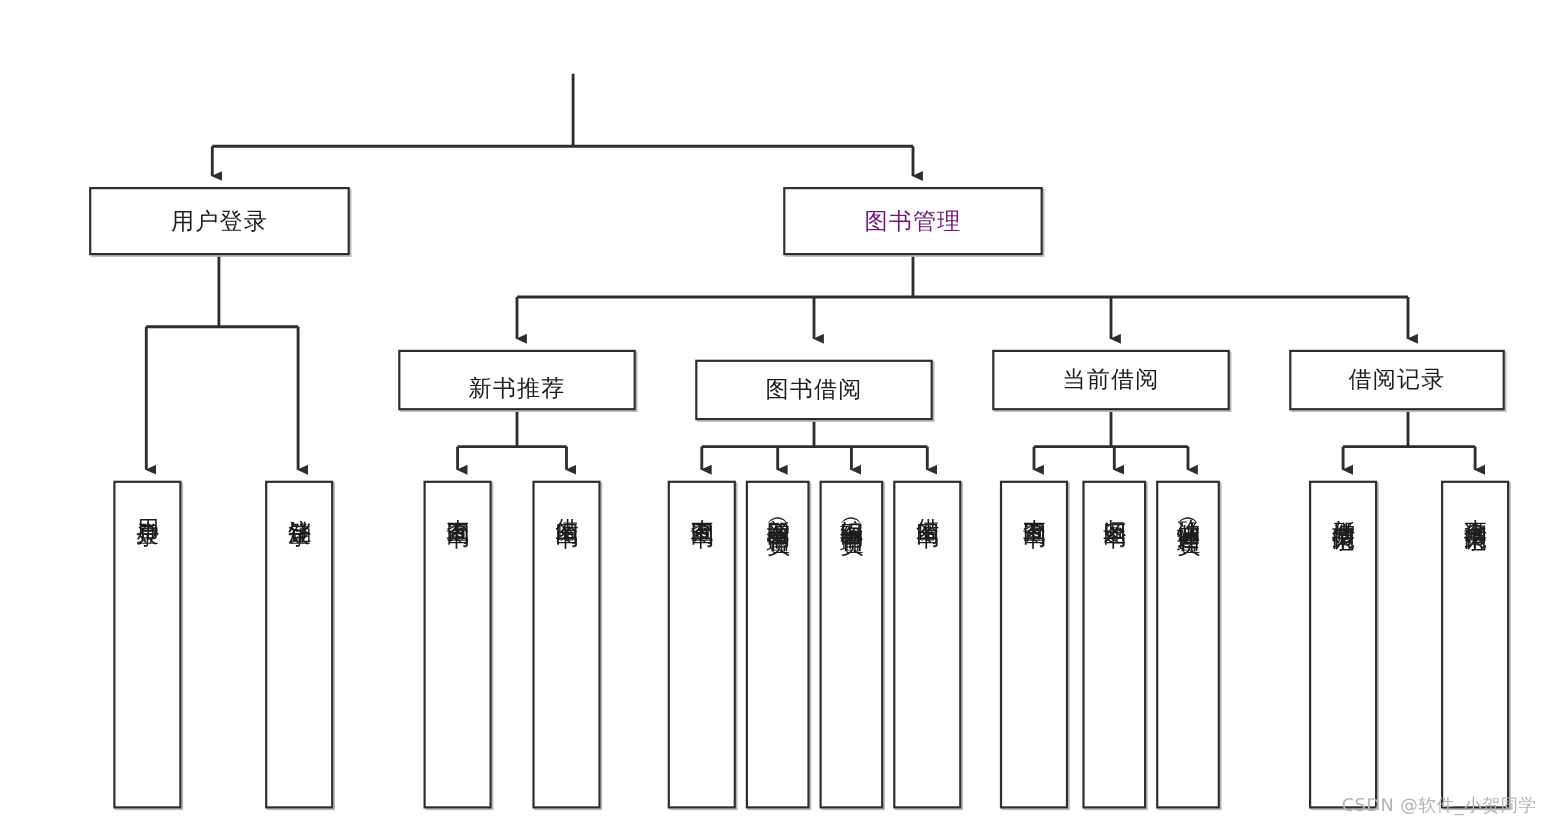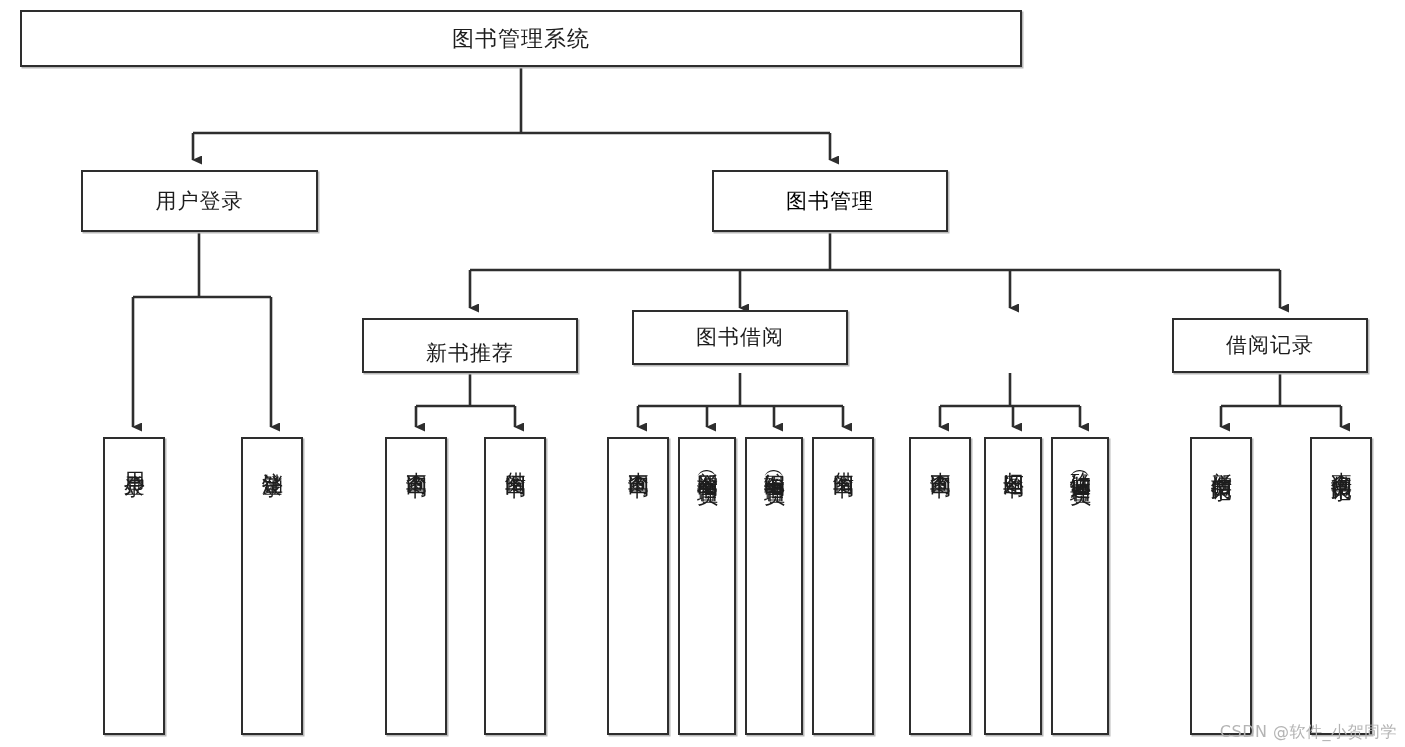--- a/index.html
+++ b/index.html
@@ -125,36 +125,36 @@
       <path d="M1013,406 L1013,427" marker-end="url(#arrow)"></path>
       <path d="M1080,406 L1080,427" marker-end="url(#arrow)"></path>
 
       <path d="M1280,373 L1280,406"></path>
       <path d="M1221,406 L1341,406"></path>
       <path d="M1221,406 L1221,427" marker-end="url(#arrow)"></path>
       <path d="M1341,406 L1341,427" marker-end="url(#arrow)"></path>
     </g>
   </svg>
 
-  <div class="node root" style="left: 20px; top: 10px; width: 1002px; height: 57px; border-color: rgb(46, 46, 46); background: rgb(255, 255, 255);">
-    <span class="lbl" style="color: rgb(29, 29, 29);">图书管理系统</span>
-  </div>
 
   <div class="node mid" style="left: 81px; top: 170px; width: 237px; height: 62px; border-color: rgb(46, 46, 46); background: rgb(255, 255, 255);">
     <span class="lbl" style="color: rgb(29, 29, 29);">用户登录</span>
   </div>
   <div class="node mid" style="left: 712px; top: 170px; width: 236px; height: 62px; border-color: rgb(46, 46, 46); background: rgb(255, 255, 255);">
-    <span class="lbl" style="color: #000000;">图书管理</span>
+    <span class="lbl" style="color: #701a75;">图书管理</span>
   </div>
 
   <div class="node mid" style="left: 362px; top: 318px; width: 216px; height: 55px; border-color: rgb(46, 46, 46); background: rgb(255, 255, 255);">
     <span class="lbl" style="color: rgb(29, 29, 29); margin-top: 15px;">新书推荐</span>
   </div>
-  <div class="node mid" style="left: 632px; top: 310px; width: 216px; height: 55px; border-color: rgb(46, 46, 46); background: rgb(255, 255, 255);">
+  <div class="node mid" style="left: 632px; top: 327px; width: 216px; height: 55px; border-color: rgb(46, 46, 46); background: rgb(255, 255, 255);">
     <span class="lbl" style="color: rgb(29, 29, 29);">图书借阅</span>
+  </div>
+  <div class="node mid" style="left: 902px; top: 318px; width: 216px; height: 55px; border-color: rgb(46, 46, 46); background: rgb(255, 255, 255);">
+    <span class="lbl" style="color: rgb(29, 29, 29);">当前借阅</span>
   </div>
   <div class="node mid" style="left: 1172px; top: 318px; width: 196px; height: 55px; border-color: rgb(46, 46, 46); background: rgb(255, 255, 255);">
     <span class="lbl" style="color: rgb(29, 29, 29);">借阅记录</span>
   </div>
 
   <div class="node leaf" style="left: 103px; top: 437px; width: 62px; height: 298px; border-color: rgb(46, 46, 46); background: rgb(255, 255, 255);">
     <span class="lbl" style="color: rgb(29, 29, 29);">用户登录</span>
   </div>
   <div class="node leaf" style="left: 241px; top: 437px; width: 62px; height: 298px; border-color: rgb(46, 46, 46); background: rgb(255, 255, 255);">
     <span class="lbl" style="color: rgb(29, 29, 29);">注销登录</span>

